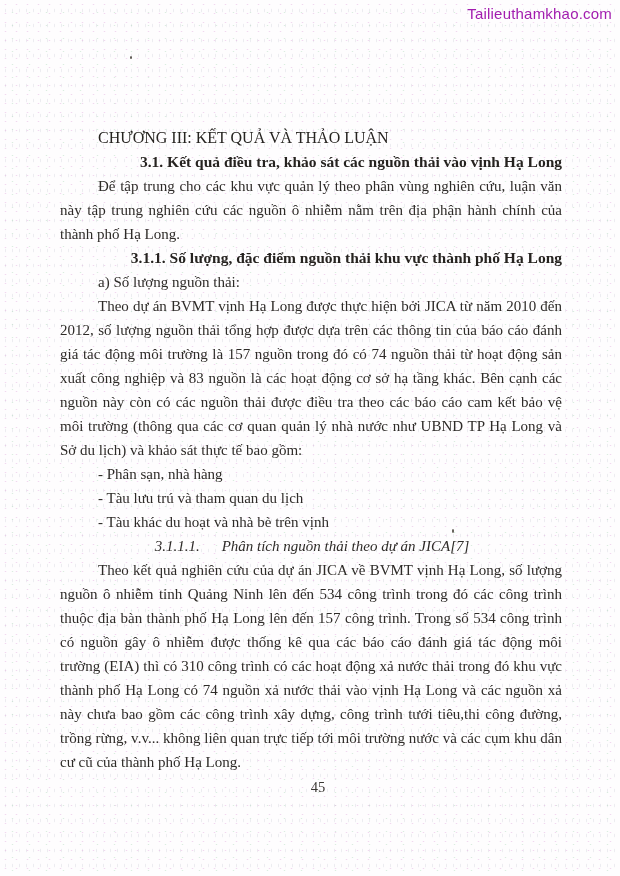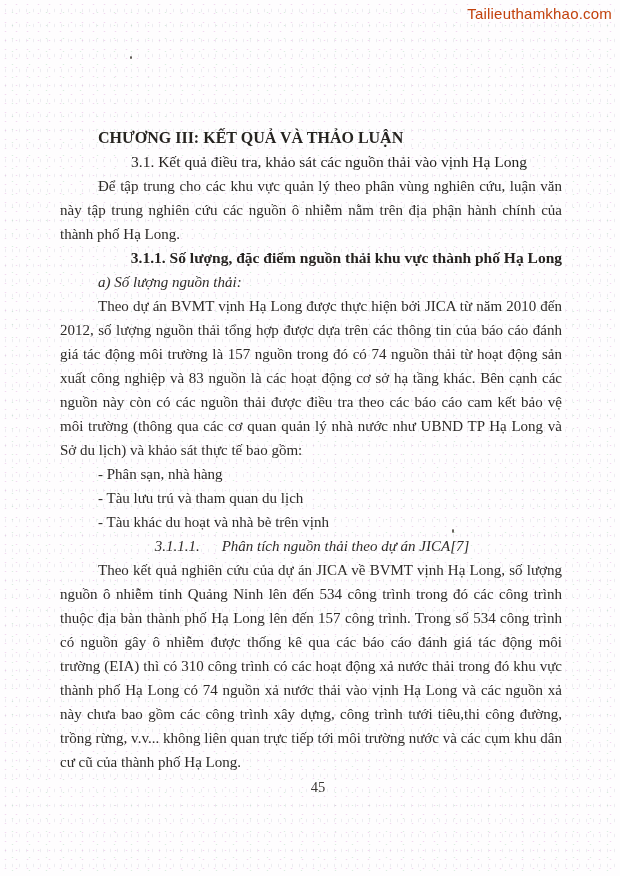--- a/index.html
+++ b/index.html
@@ -26,55 +26,54 @@
   .page {
     position: absolute;
     inset: 0;
   }
   .watermark {
     position: absolute;
     top: 5px;
     right: 8px;
     font-family: "Liberation Sans", "DejaVu Sans", sans-serif;
     font-size: 15px;
-    color: #c2410c;
+    color: #a21caf;
     letter-spacing: 0.2px;
   }
   .content {
     position: absolute;
     left: 60px;
     top: 126px;
     width: 502px;
     font-size: 15px;
     line-height: 24px;
     text-align: justify;
   }
   .h-chapter {
-    font-weight: bold;
+    font-weight: normal;
     font-size: 16px;
     padding-left: 38px;
     text-align: left;
     color: #262320;
   }
   .h-section {
-    font-weight: normal;
+    font-weight: bold;
     font-size: 15.5px;
     padding-left: 36px;
-    text-align: center;
+    text-align: right;
     color: #262320;
   }
   .h-subsection {
     font-weight: bold;
     font-size: 15.5px;
     padding-left: 47px;
     text-align: right;
     color: #262320;
   }
   .h-item {
-    font-style: italic;
     padding-left: 38px;
     text-align: left;
   }
   .h-subsubsection {
     font-style: italic;
     padding-left: 2px;
     text-align: center;
   }
   .h-subsubsection .num {
     display: inline-block;

